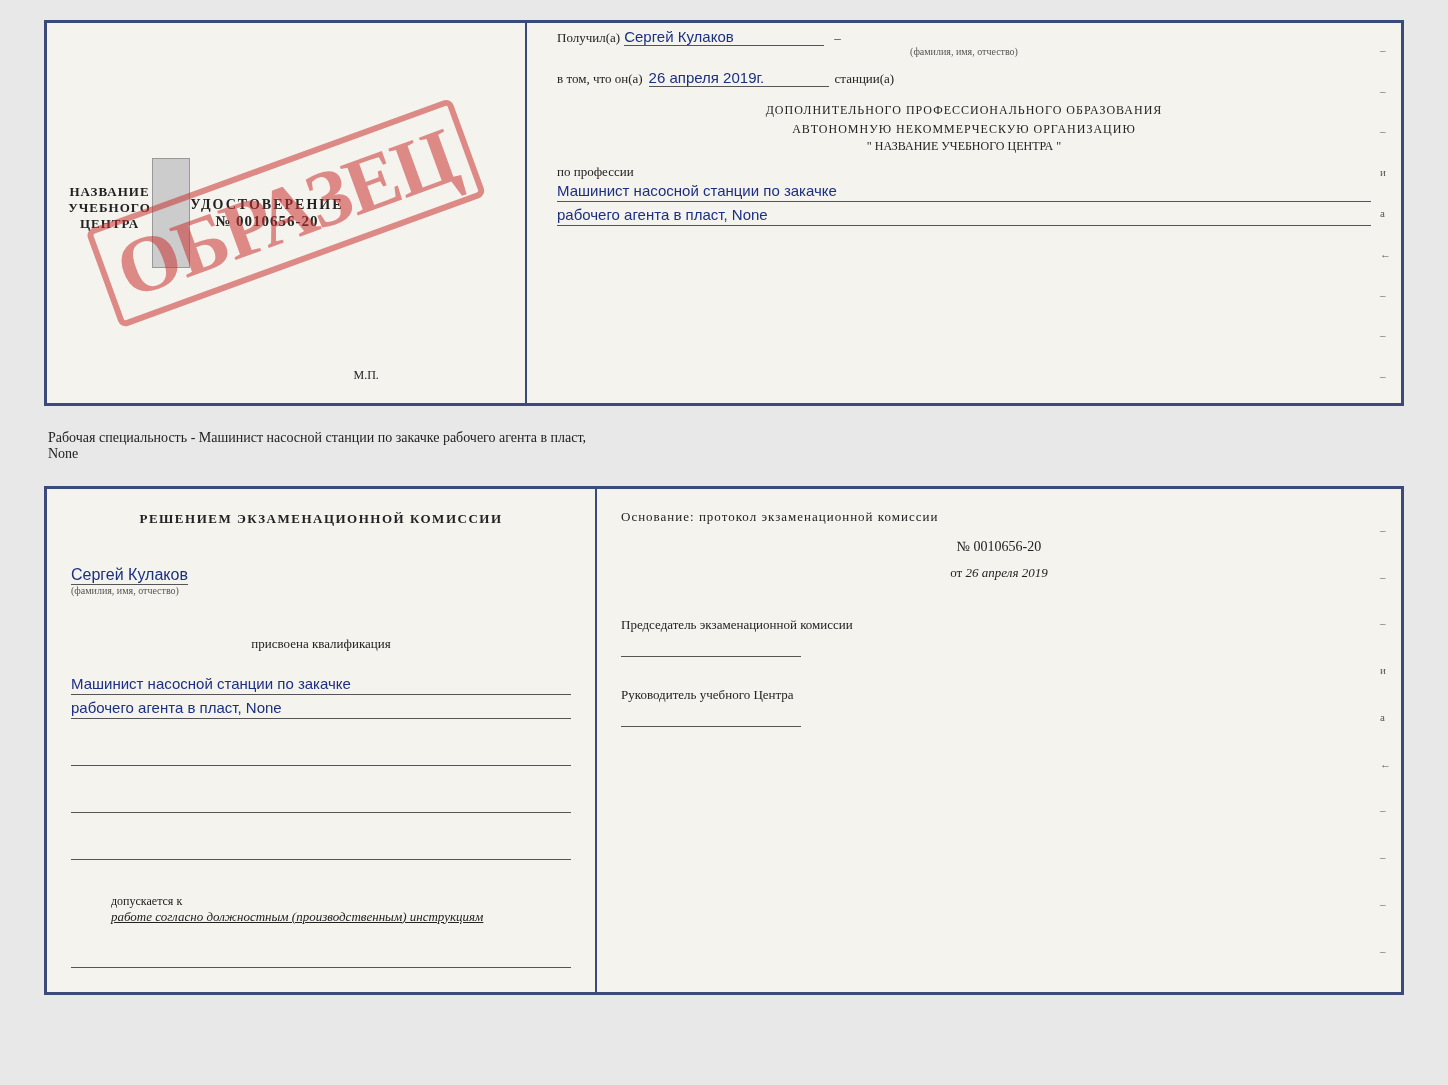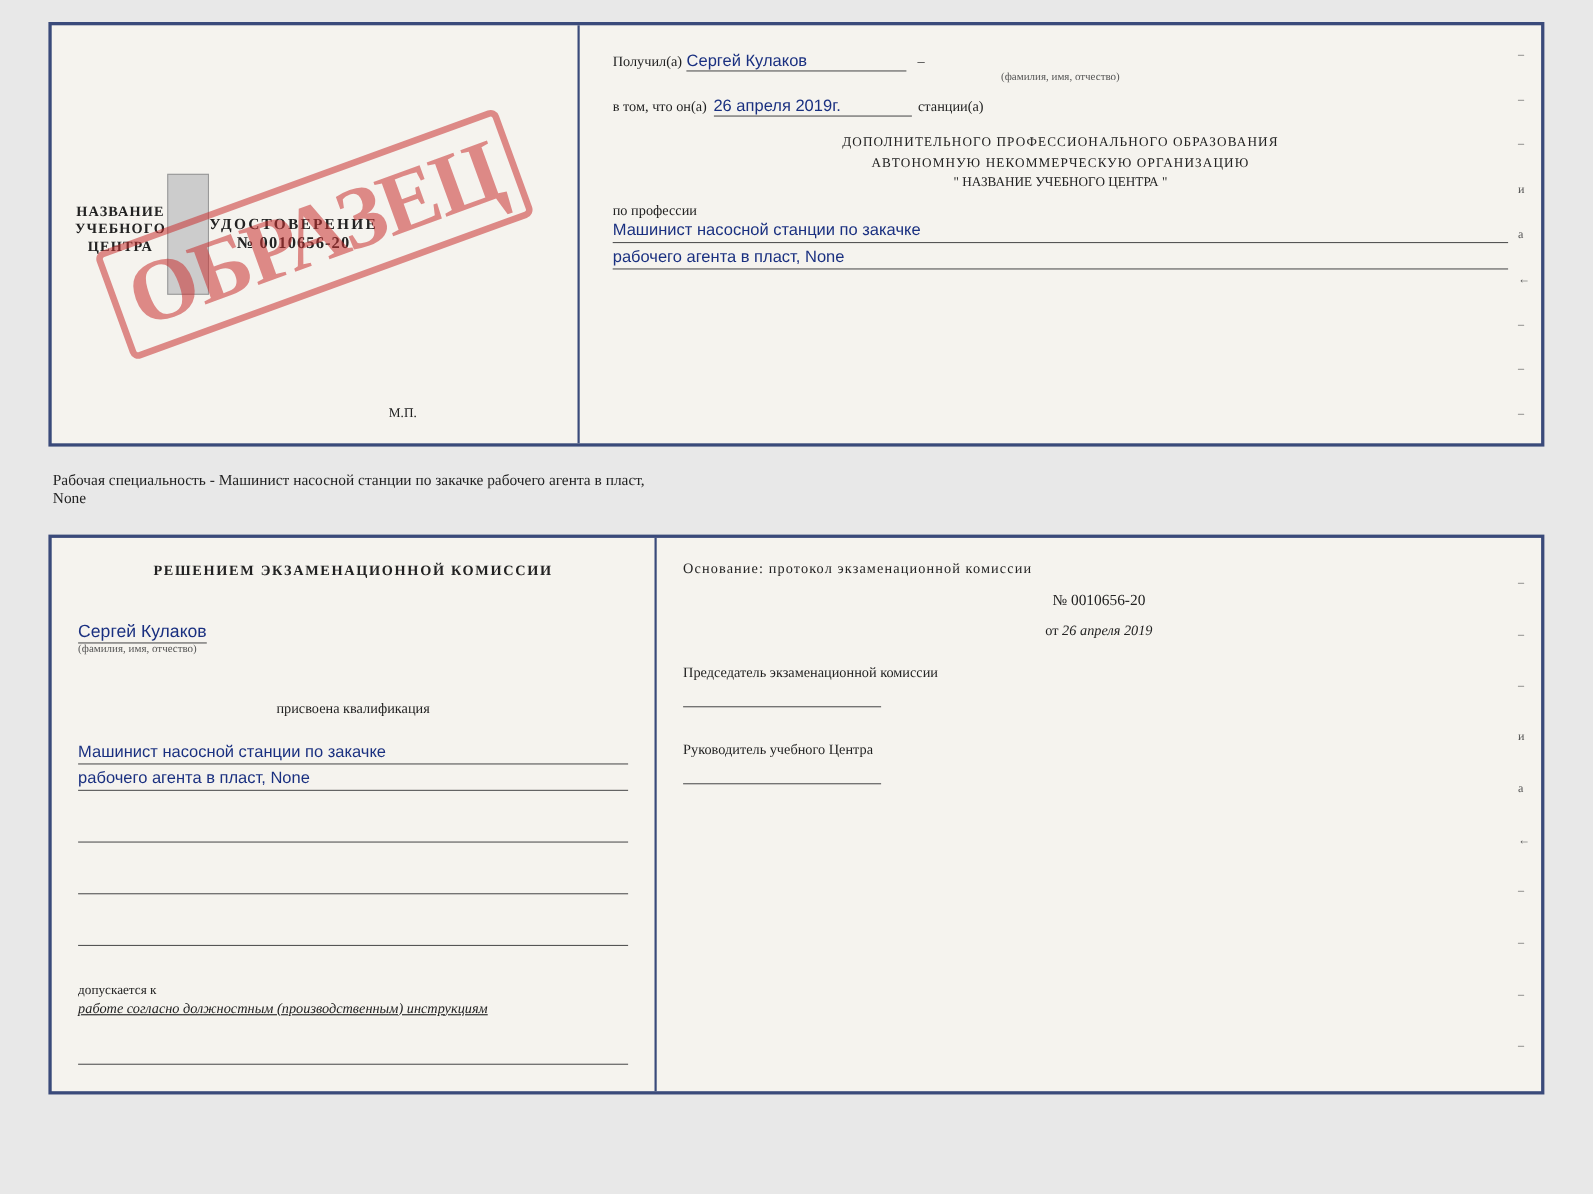--- a/index.html
+++ b/index.html
@@ -30,21 +30,21 @@
       padding: 20px;
       position: relative;
       display: flex;
       align-items: center;
       justify-content: space-between;
       min-height: 380px;
     }
 
     .cert-right {
       flex: 1;
-      padding: 24px 30px;
+      padding: 5px 30px;
       position: relative;
     }
 
     .school-name-top {
       font-size: 13px;
       letter-spacing: 1px;
       text-align: center;
       font-weight: bold;
       text-transform: uppercase;
       color: #222;
@@ -267,20 +267,21 @@
       font-size: 15px;
       color: #1a3080;
       border-bottom: 1px solid #555;
       display: block;
       padding-bottom: 2px;
       margin-bottom: 4px;
     }
 
     .dopuskaetsya-block {
       margin-top: auto;
+      margin-left: 40px;
     }
     .dopuskaetsya-label {
       font-size: 12px;
       color: #222;
     }
     .dopuskaetsya-value {
       font-style: italic;
       font-size: 13px;
       color: #222;
       text-decoration: underline;
@@ -306,20 +307,21 @@
     }
     .ot-date-value {
       font-style: italic;
     }
     .predsedatel-block {
       margin-top: 10px;
     }
     .predsedatel-label {
       font-size: 13px;
       color: #222;
+      margin-top: 14px;
     }
     .signature-line {
       border-bottom: 1px solid #555;
       width: 180px;
       height: 18px;
       margin: 6px 0;
     }
     .rukovoditel-block {
       margin-top: 10px;
     }

